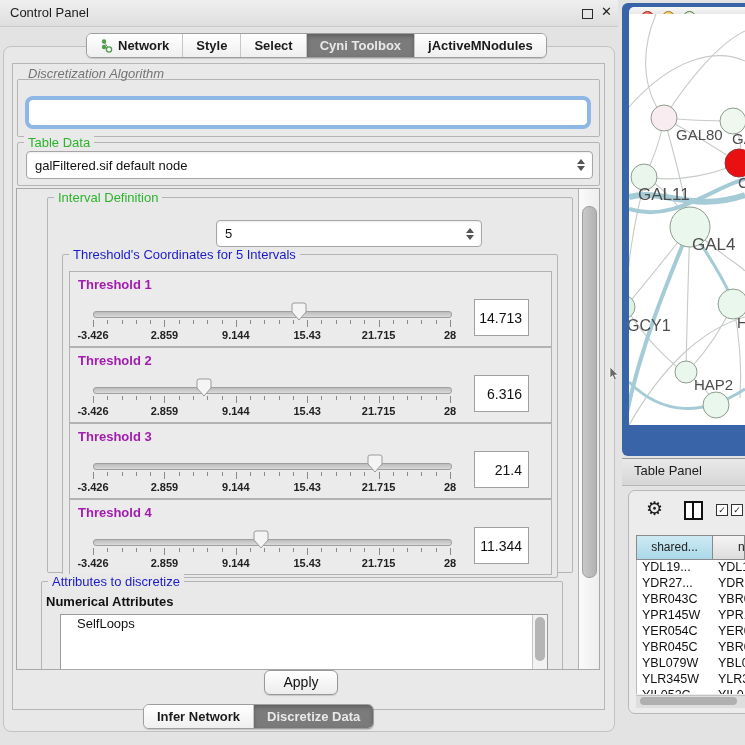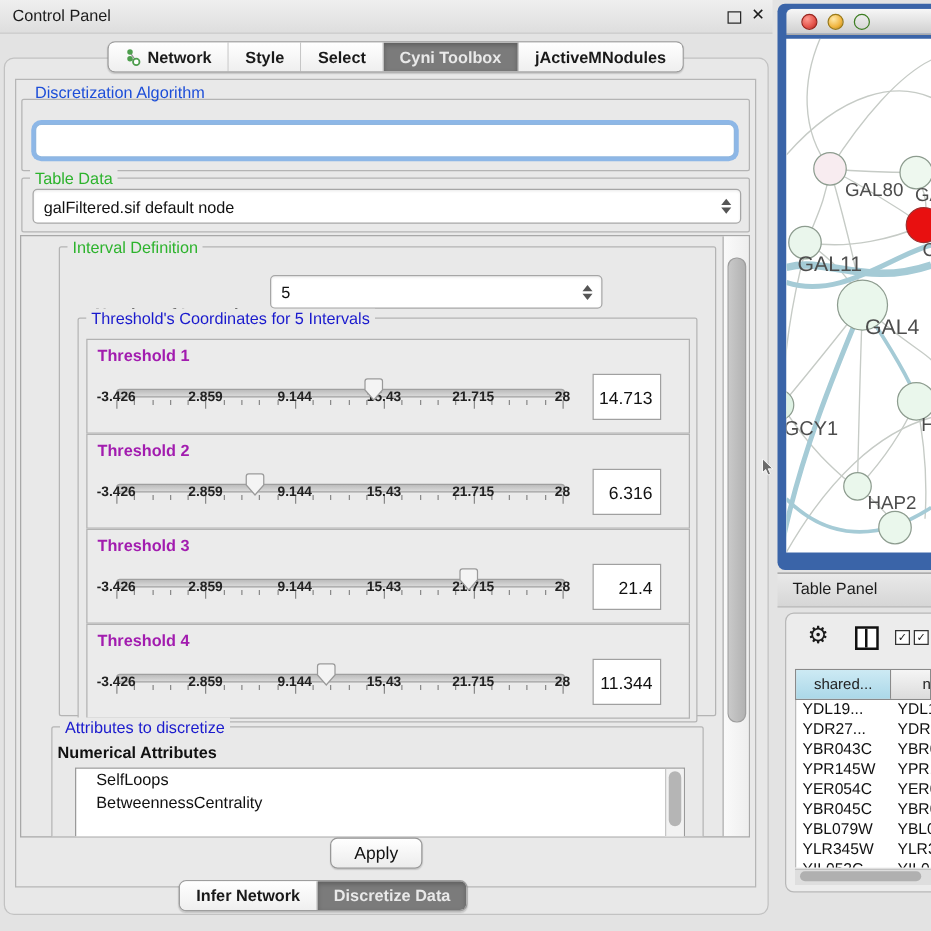--- a/index.html
+++ b/index.html
@@ -30,21 +30,21 @@
   .seg.active{background:#7b7b7b;color:#e9e9e9;box-shadow:inset 0 2px 4px rgba(0,0,0,.25);}
   .top-tabs{left:86px;top:33px;}
   .bottom-tabs{left:143px;top:704px;}
 
   
   .fieldset{position:absolute;border:1px solid #b4b4b4;border-radius:2px;}
   .legend{position:absolute;top:-8px;left:6px;background:#e9e9e9;padding:0 4px;
      font-size:13px;white-space:nowrap;}
   .legend.green{color:#2db32d;}
   .legend.blue{color:#1a1acd;}
-  .legend.dim-green{color:#1d4ed8;}
+  .legend.dim-green{color:#737373;font-style:italic;}
 
   
   .combo{position:absolute;background:#fff;border:1px solid #a6a6a6;border-radius:4px;
      font-size:13px;color:#111;display:flex;align-items:center;
      box-shadow:inset 0 1px 2px rgba(0,0,0,.08);}
   .combo-text{padding-left:8px;flex:1;white-space:nowrap;overflow:hidden;}
   .combo-arrows{width:14px;display:flex;flex-direction:column;align-items:center;gap:2px;margin-right:4px;}
   .tri-up{width:0;height:0;border-left:4px solid transparent;border-right:4px solid transparent;border-bottom:5px solid #555;}
   .tri-down{width:0;height:0;border-left:4px solid transparent;border-right:4px solid transparent;border-top:5px solid #555;}
 
@@ -72,21 +72,21 @@
   .threshold-panel{position:absolute;left:6px;width:481px;height:74px;
      border:1px solid #b2b2b2;background:#ebebeb;}
   .th-label{position:absolute;left:8px;top:5px;font-size:13px;font-weight:bold;color:#a21caf;}
   .slider-area{position:absolute;left:23px;top:28px;width:357px;height:46px;}
   .slider-track{position:absolute;left:0;top:11px;width:100%;height:5px;border-radius:3px;
      background:linear-gradient(#bcbcbc,#dadada);border:1px solid #9f9f9f;}
   .slider-thumb{position:absolute;top:2px;width:16px;height:20px;}
   .ticks{position:absolute;left:0;top:20px;width:100%;height:9px;}
   .tick{position:absolute;top:0;width:1px;height:4px;background:#8a8a8a;}
   .tick.major{height:7px;}
-  .tick-labels{position:absolute;left:0;top:12px;width:100%;height:14px;}
+  .tick-labels{position:absolute;left:0;top:29px;width:100%;height:14px;}
   .tick-label{position:absolute;transform:translateX(-50%);font-size:11px;font-weight:bold;color:#222;white-space:nowrap;}
   .value-box{position:absolute;left:404px;top:27px;width:55px;height:37px;background:#fff;
      border:1px solid #a0a0a0;font-size:14px;color:#111;text-align:right;
      line-height:37px;padding-right:6px;box-sizing:border-box;}
 
   
   .attr-list{position:absolute;background:#fff;border:1px solid #9a9a9a;overflow:hidden;}
   .list-inner{position:absolute;left:0;top:0;right:14px;bottom:0;}
   .list-item{font-size:13px;color:#111;line-height:18px;padding-left:16px;white-space:nowrap;}
   .list-scroll{position:absolute;right:0;top:0;width:14px;height:100%;border-left:1px solid #c6c6c6;background:#f2f2f2;}
@@ -95,21 +95,21 @@
   
   .apply-btn{left:264px;top:670px;width:72px;height:23px;border:1px solid #979797;border-radius:6px;
      background:linear-gradient(#ffffff,#ececec);font-size:14px;color:#111;
      text-align:center;line-height:23px;box-shadow:0 1px 1px rgba(0,0,0,.15);}
 
   
   .net-frame{left:622px;top:3px;width:123px;height:453px;background:#3a64a8;border-radius:6px 0 0 6px;}
   .net-titlebar{left:629px;top:7px;width:116px;height:20px;border-radius:5px 0 0 0;
      background:linear-gradient(#f7f7f7,#cfcfcf);border-bottom:1px solid #aaa;}
   .traffic{position:absolute;top:4px;width:11px;height:11px;border-radius:50%;}
-  .net-canvas{left:629px;top:31px;width:116px;height:411px;background:#fff;overflow:hidden;}
+  .net-canvas{left:629px;top:14px;width:116px;height:411px;background:#fff;overflow:hidden;}
 
   
   .tp-header{left:622px;top:458px;width:123px;height:26px;
      background:linear-gradient(#e9e9e9,#d6d6d6);border-top:1px solid #999;border-bottom:1px solid #b5b5b5;}
   .tp-title{left:634px;top:463px;font-size:13px;color:#1c1c1c;}
   .tp-box{left:628px;top:490px;width:130px;height:222px;background:#ececec;
      border:1px solid #b8b8b8;border-radius:7px;}
   .gear-icon{left:646px;top:497px;font-size:19px;color:#1a1a1a;}
   .col-icon{left:684px;top:501px;width:15px;height:15px;border:2px solid #111;background:#fff;}
   .col-icon:before{content:"";position:absolute;left:6px;top:0;width:2px;height:100%;background:#111;}
@@ -403,21 +403,20 @@
         </div>
       </div>
     </div>
 
     <div class="fieldset" style="left:24px;top:392px;width:520px;height:160px;background:#e9e9e9;">
       <div class="legend blue">Attributes to discretize</div>
       <div class="abs" style="left:4px;top:12px;font-size:13px;font-weight:bold;color:#111;">Numerical Attributes</div>
       <div class="attr-list" style="left:18px;top:32px;width:486px;height:110px;">
         <div class="list-inner">
             <div class="list-item">SelfLoops</div>
-            <div class="list-item">BetweennessCentrality</div>
           </div>
         <div class="list-scroll">
           <div class="list-thumb"></div>
         </div>
       </div>
     </div>
 
     <div class="vscrollbar">
       <div class="vthumb"></div>
     </div>

